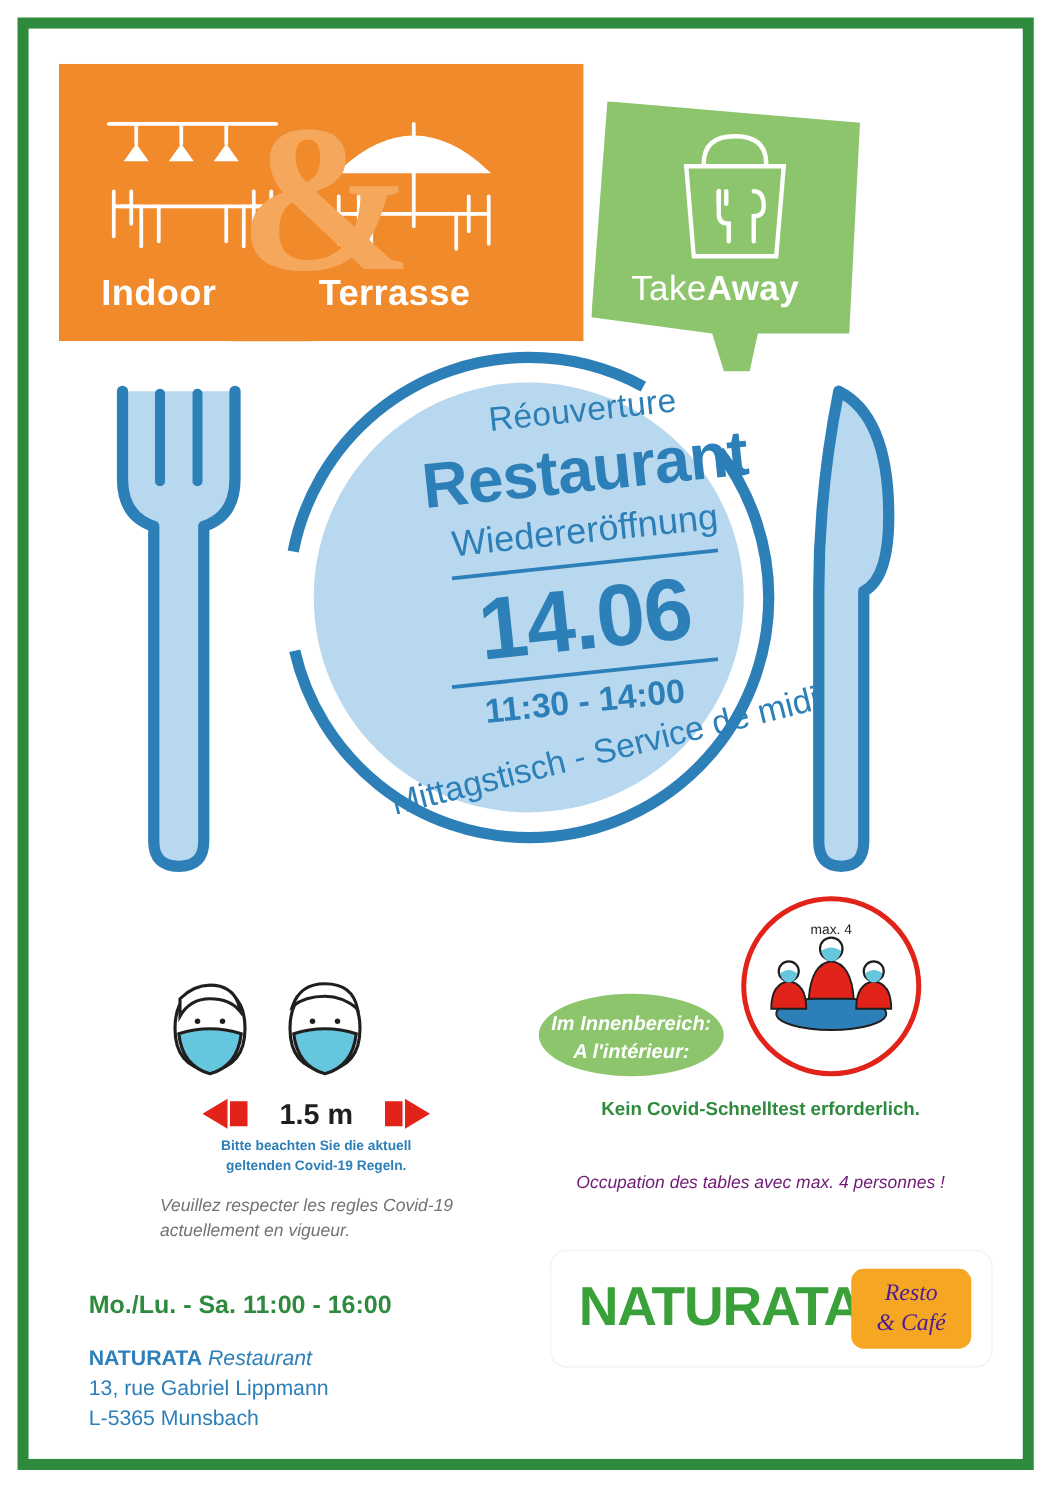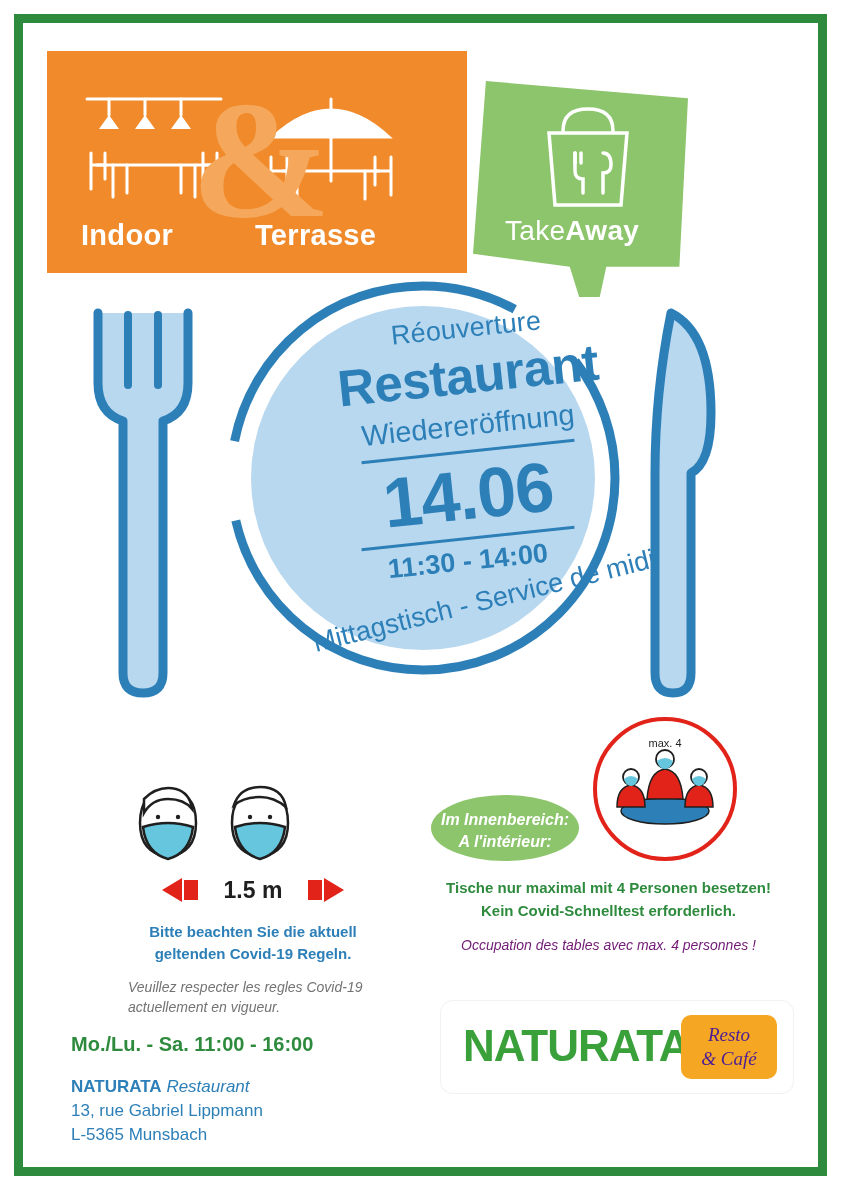--- a/index.html
+++ b/index.html
@@ -185,24 +185,24 @@
   .dist-label {
     position: absolute;
     left: 0; right: 0;
     top: 2px;
     text-align: center;
     font-size: 23px;
     font-weight: bold;
     color: #1f1f1f;
   }
   .dist-text {
-    margin-top: 14px;
+    margin-top: 2px;
     text-align: center;
     color: #2d7fb8;
-    font-size: 15px;
+    font-size: 11px;
     font-weight: bold;
     line-height: 1.45;
   }
   .dist-text-fr {
     margin-top: 12px;
     text-align: left;
     color: #737373;
     font-size: 14px;
     font-style: italic;
     line-height: 1.45;
@@ -466,21 +466,20 @@
         </g>
 
         <g>
           <circle cx="108" cy="62" r="8" fill="#ffffff" stroke="#1f1f1f" stroke-width="1.8"></circle>
           <path d="M108 70 Q122 72 122 92 L94 92 Q94 72 108 70 Z" fill="#e2231a" stroke="#1f1f1f" stroke-width="1.5"></path>
           <path d="M101 64 Q108 58 115 64 Q113 71 108 71 Q103 71 101 64 Z" fill="#66c6dd"></path>
         </g>
       </svg>
 
       <div class="tbl-text-de">
-        <div>Tische nur maximal mit 4 Personen besetzen!</div>
         <div>Kein Covid-Schnelltest erforderlich.</div>
       </div>
       <div class="tbl-text-fr">
         <div>Occupation des tables avec max. 4 personnes !</div>
       </div>
     </div>
 
     <div class="hours-line">Mo./Lu. - Sa. 11:00 - 16:00</div>
     <div class="addr">
       <div><span class="b">NATURATA</span> <span class="i">Restaurant</span></div>

